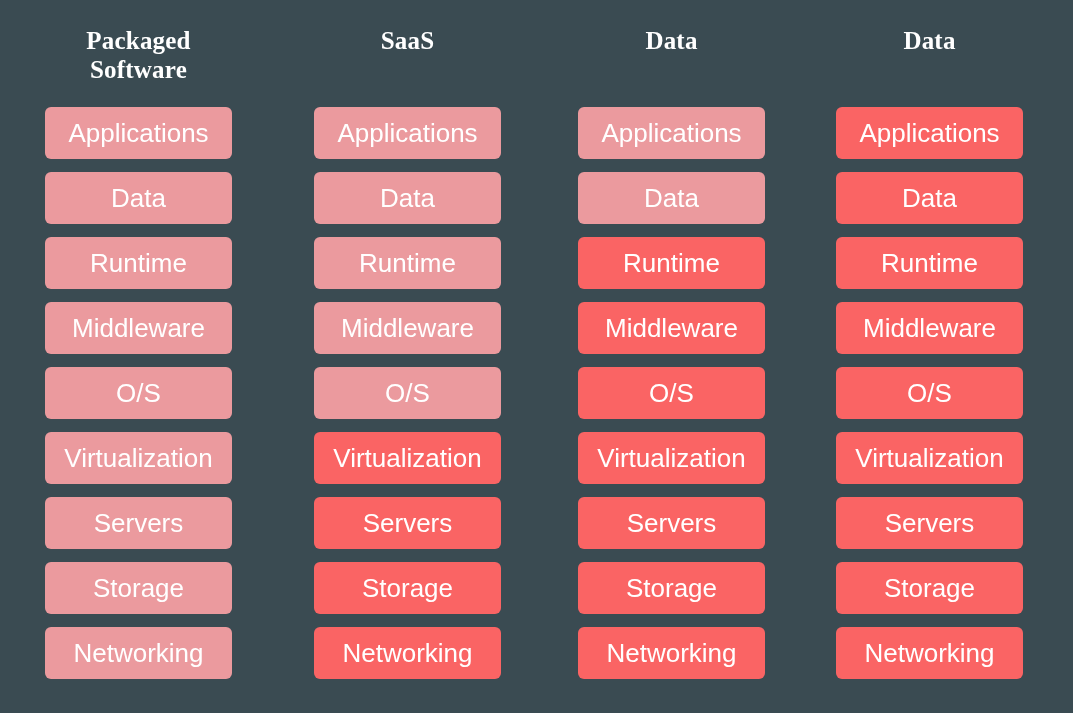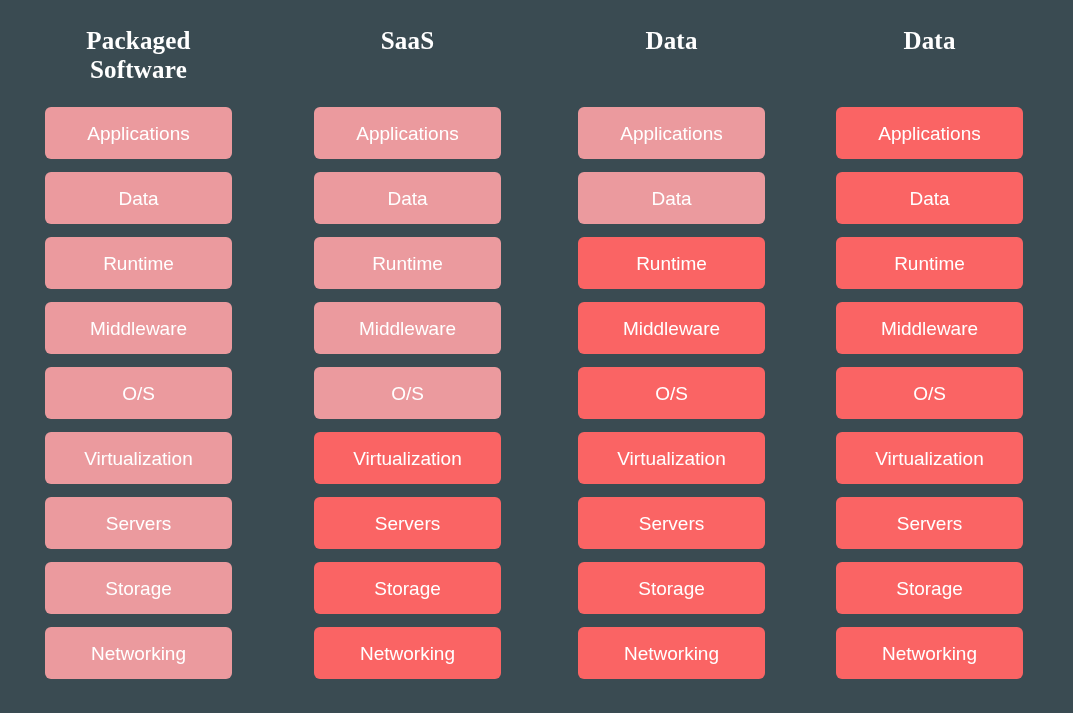--- a/index.html
+++ b/index.html
@@ -72,21 +72,21 @@
   .layer-box {
     width: 187px;
     height: 52px;
     border-radius: 6px;
     margin-bottom: 13px;
     display: flex;
     align-items: center;
     justify-content: center;
     color: #ffffff;
     font-family: "Liberation Sans", sans-serif;
-    font-size: 19px;
+    font-size: 26px;
     font-weight: normal;
     line-height: 1;
     white-space: nowrap;
   }
 
   .layer-box:last-child { margin-bottom: 8px; }
 
   .layer-box.tone-light { background: #eb9a9e; }
   .layer-box.tone-dark  { background: #fa6464; }
 </style>

